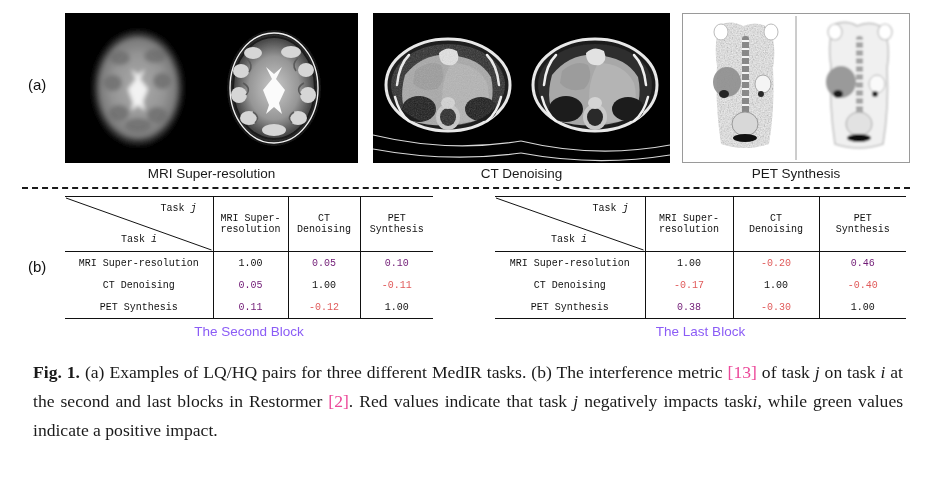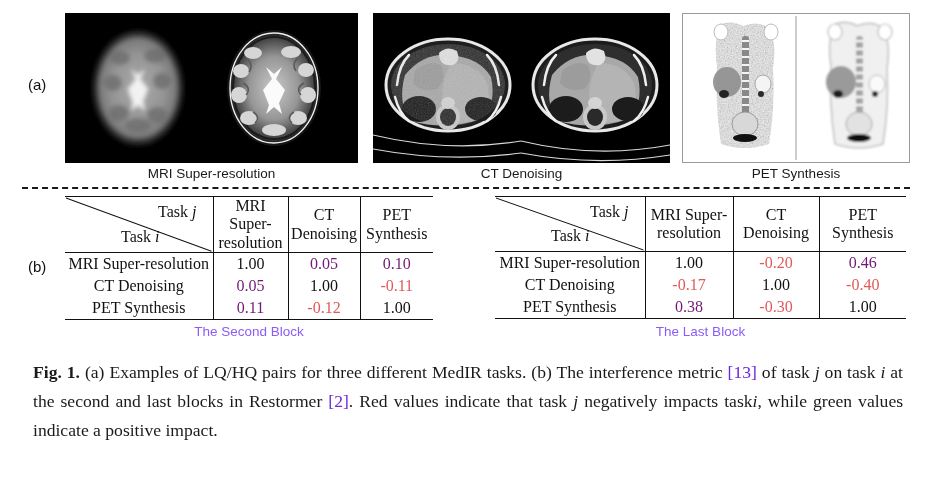--- a/index.html
+++ b/index.html
@@ -33,21 +33,21 @@
 
   
   #divider{
     position:absolute;left:22px;top:187px;width:888px;height:0;
     border-top:2px dashed #1a1a1a;
   }
 
   
   .matrix-table{
     position:absolute;border-collapse:collapse;
-    font-family:Liberation Serif, serif;font-size:16px;color:#111;
+    font-family:Liberation Mono, monospace;font-size:10px;color:#111;
     table-layout:fixed;background:#fff;
   }
   #table-second{left:65px;top:196px;width:368px;}
   #table-last{left:495px;top:196px;width:411px;}
 
   .matrix-table td,.matrix-table th{
     border-left:1.3px solid #111;border-right:1.3px solid #111;
     padding:0;text-align:center;font-weight:normal;
   }
   .matrix-table tr.head-row th{
@@ -84,21 +84,21 @@
   #caption-second{left:65px;top:324px;width:368px;}
   #caption-last{left:495px;top:324px;width:411px;}
 
   
   #fig-caption{
     position:absolute;left:33px;top:358px;width:870px;
     font-family:"Liberation Serif",serif;font-size:17.6px;
     line-height:29px;color:#1a1a1a;text-align:justify;
   }
   #fig-caption b{font-weight:bold;margin-top:48px;}
-  .cite{color:#6d28d9;}
+  .cite{color:#ec4899;}
   .mi{font-family:"Liberation Serif",serif;font-style:italic;}
 
   
   #watermark{
     position:absolute;left:726px;top:436px;
     font-family:"DejaVu Sans",sans-serif;font-size:23px;
     color:rgba(120,120,120,0.45);letter-spacing:2px;white-space:nowrap;
     pointer-events:none;
   }
 </style>

